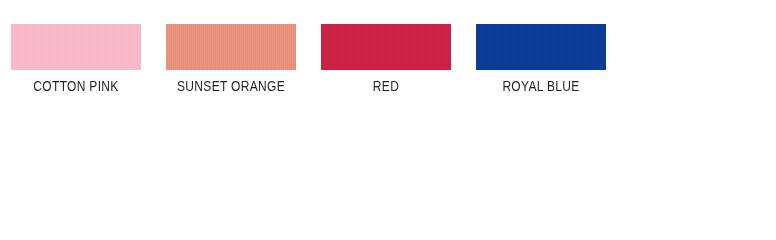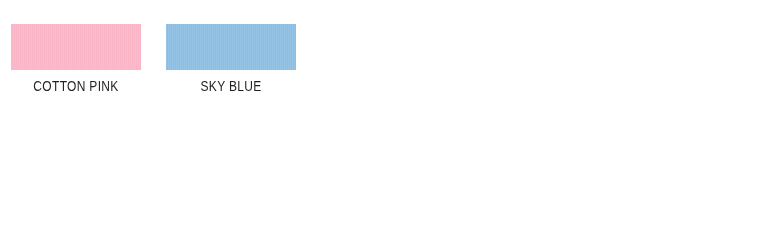--- a/index.html
+++ b/index.html
@@ -103,16 +103,24 @@
 </style>
 </head>
 <body>
 
 <div class="swatch-grid">
     <div class="swatch-cell">
       <div class="swatch-chip" title="COTTON PINK" style="background-color: rgb(249, 184, 200);"></div>
       <div class="swatch-label">COTTON PINK</div>
     </div>
     <div class="swatch-cell">
-      <div class="swatch-chip" title="SKY BLUE" style="background-color: rgb(142, 192, 228);"></div>
-      <div class="swatch-label">SKY BLUE</div>
+      <div class="swatch-chip" title="SUNSET ORANGE" style="background-color: rgb(232, 144, 123);"></div>
+      <div class="swatch-label">SUNSET ORANGE</div>
+    </div>
+    <div class="swatch-cell">
+      <div class="swatch-chip" title="RED" style="background-color: rgb(204, 34, 68);"></div>
+      <div class="swatch-label">RED</div>
+    </div>
+    <div class="swatch-cell">
+      <div class="swatch-chip" title="ROYAL BLUE" style="background-color: rgb(10, 60, 150);"></div>
+      <div class="swatch-label">ROYAL BLUE</div>
     </div>
   </div>
 
 </body></html>

